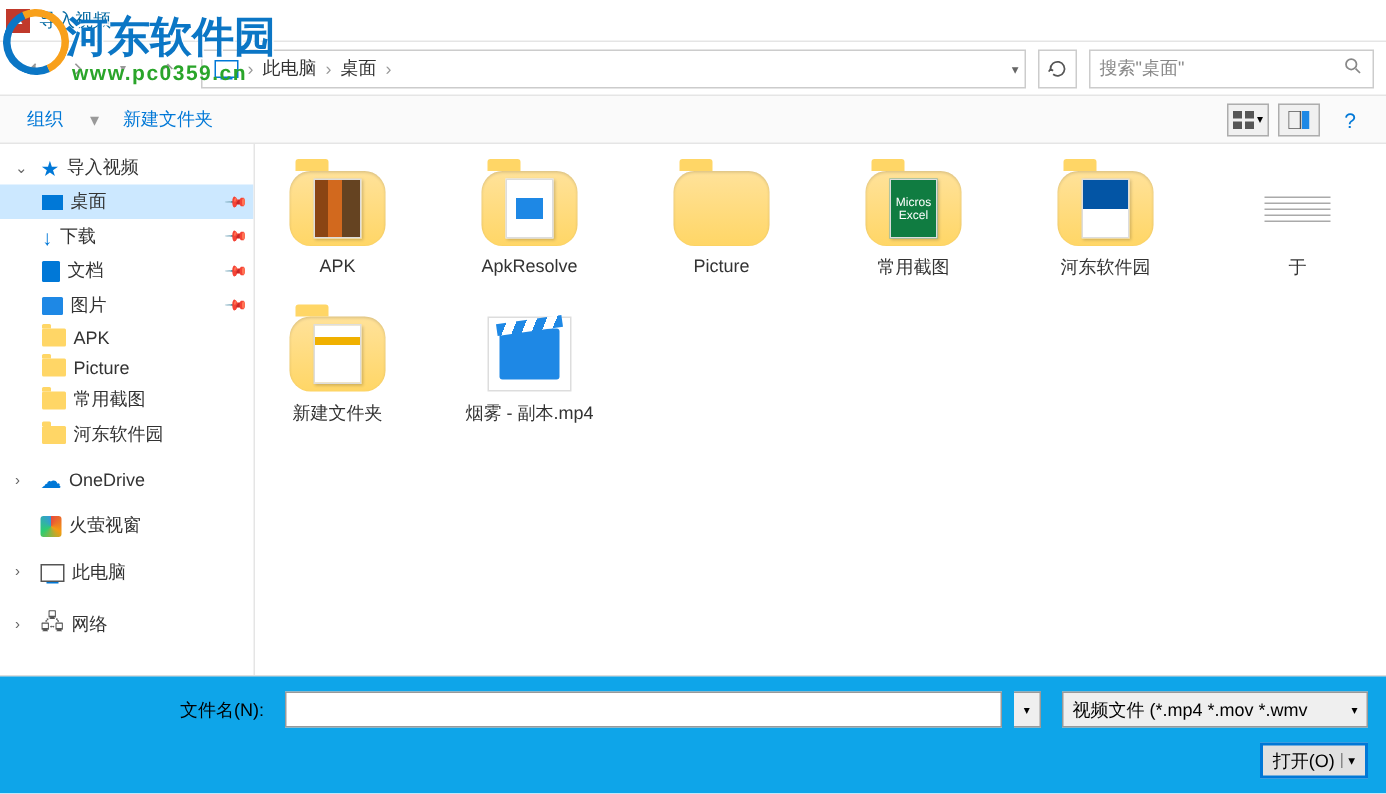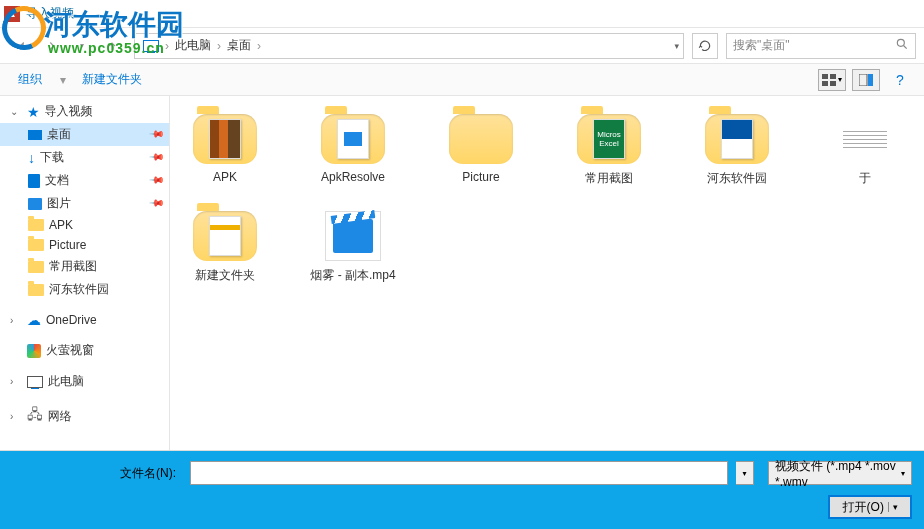--- a/index.html
+++ b/index.html
@@ -62,24 +62,24 @@
 .lines-ico span { height: 1px; background: #aaa; }
 .video-ico { width: 56px; height: 50px; background: #fff; border: 1px solid #ddd; display: flex; align-items: center; justify-content: center; }
 .clapper { width: 40px; height: 34px; background: #1e88e5; position: relative; border-radius: 2px; }
 .clapper::before { content: ''; position: absolute; top: -6px; left: -2px; width: 44px; height: 8px; background: repeating-linear-gradient(120deg,#1e88e5 0 6px,#fff 6px 12px); transform: rotate(-8deg); }
 
 .footer { position: absolute; bottom: 0; left: 0; right: 0; background: #0ea5e9; border-top: 1px solid #ddd; padding: 10px 12px; }
 .footer-row { display: flex; align-items: center; gap: 8px; margin-bottom: 10px; }
 .fn-label { width: 170px; text-align: right; padding-right: 6px; }
 .fn-input { flex: 1; height: 24px; border: 1px solid #999; padding: 0 4px; background: #fff; }
 .fn-drop { width: 18px; height: 24px; border: 1px solid #999; border-left: none; background: #efefef; display: flex; align-items: center; justify-content: center; font-size: 8px; }
-.filter { width: 144px; height: 24px; border: 1px solid #999; padding: 0 6px; display: flex; align-items: center; background: #efefef; margin-left: 6px; }
+.filter { width: 204px; height: 24px; border: 1px solid #999; padding: 0 6px; display: flex; align-items: center; background: #efefef; margin-left: 6px; }
 .filter .dd { margin-left: auto; font-size: 8px; }
 .btn-row { display: flex; justify-content: flex-end; gap: 8px; }
-.dlg-btn { width: 84px; height: 24px; border: 1px solid #adadad; background: #e1e1e1; display: flex; align-items: center; justify-content: center; }
+.dlg-btn { width: 72px; height: 24px; border: 1px solid #adadad; background: #e1e1e1; display: flex; align-items: center; justify-content: center; }
 .dlg-btn.primary { border: 2px solid #0078d7; }
 
 .watermark { position: absolute; top: 0; left: 0; pointer-events: none; width: 200px; }
 .watermark .wm1 { font-size: 28px; font-weight: bold; color: #0b76c5; position: absolute; top: 6px; left: 44px; text-shadow: 1px 1px #fff; }
 .watermark .wm2 { font-size: 14px; font-weight: bold; color: #2aa52a; position: absolute; top: 40px; left: 48px; letter-spacing: 1px; }
 .wm-logo { position: absolute; top: 6px; left: 2px; width: 44px; height: 44px; border: 5px solid #f8a01b; border-left-color: #0b76c5; border-bottom-color: #0b76c5; border-radius: 50%; transform: rotate(20deg); }
 </style>
 </head>
 <body>
 

